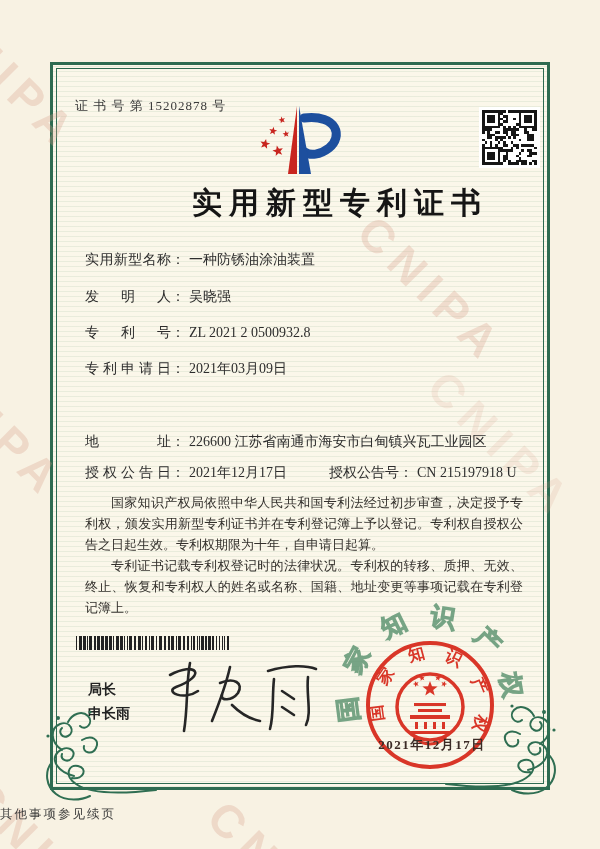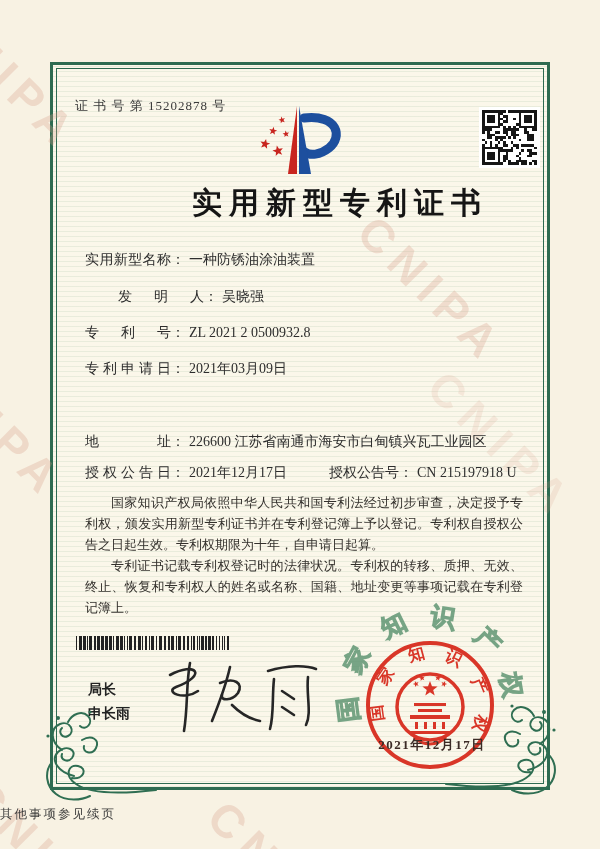--- a/index.html
+++ b/index.html
@@ -533,21 +533,21 @@
       <i class="d"></i>
       <i class=""></i>
       <i class="d"></i>
     </div>
 
   <div class="title">实用新型专利证书</div>
 
   <div class="row" style="top:251px;">
     <span class="f-label">实用新型名称</span><span class="f-colon">：</span><span class="f-value">一种防锈油涂油装置</span>
   </div>
-  <div class="row" style="top:288px;margin-left:33px;">
+  <div class="row" style="top:288px;">
     <span class="f-label">发明人</span><span class="f-colon">：</span><span class="f-value">吴晓强</span>
   </div>
   <div class="row" style="top:324px;">
     <span class="f-label">专利号</span><span class="f-colon">：</span><span class="f-value">ZL 2021 2 0500932.8</span>
   </div>
   <div class="row" style="top:360px;">
     <span class="f-label">专利申请日</span><span class="f-colon">：</span><span class="f-value">2021年03月09日</span>
   </div>
   <div class="row" style="top:433px;">
     <span class="f-label">地址</span><span class="f-colon">：</span><span class="f-value">226600 江苏省南通市海安市白甸镇兴瓦工业园区</span>

